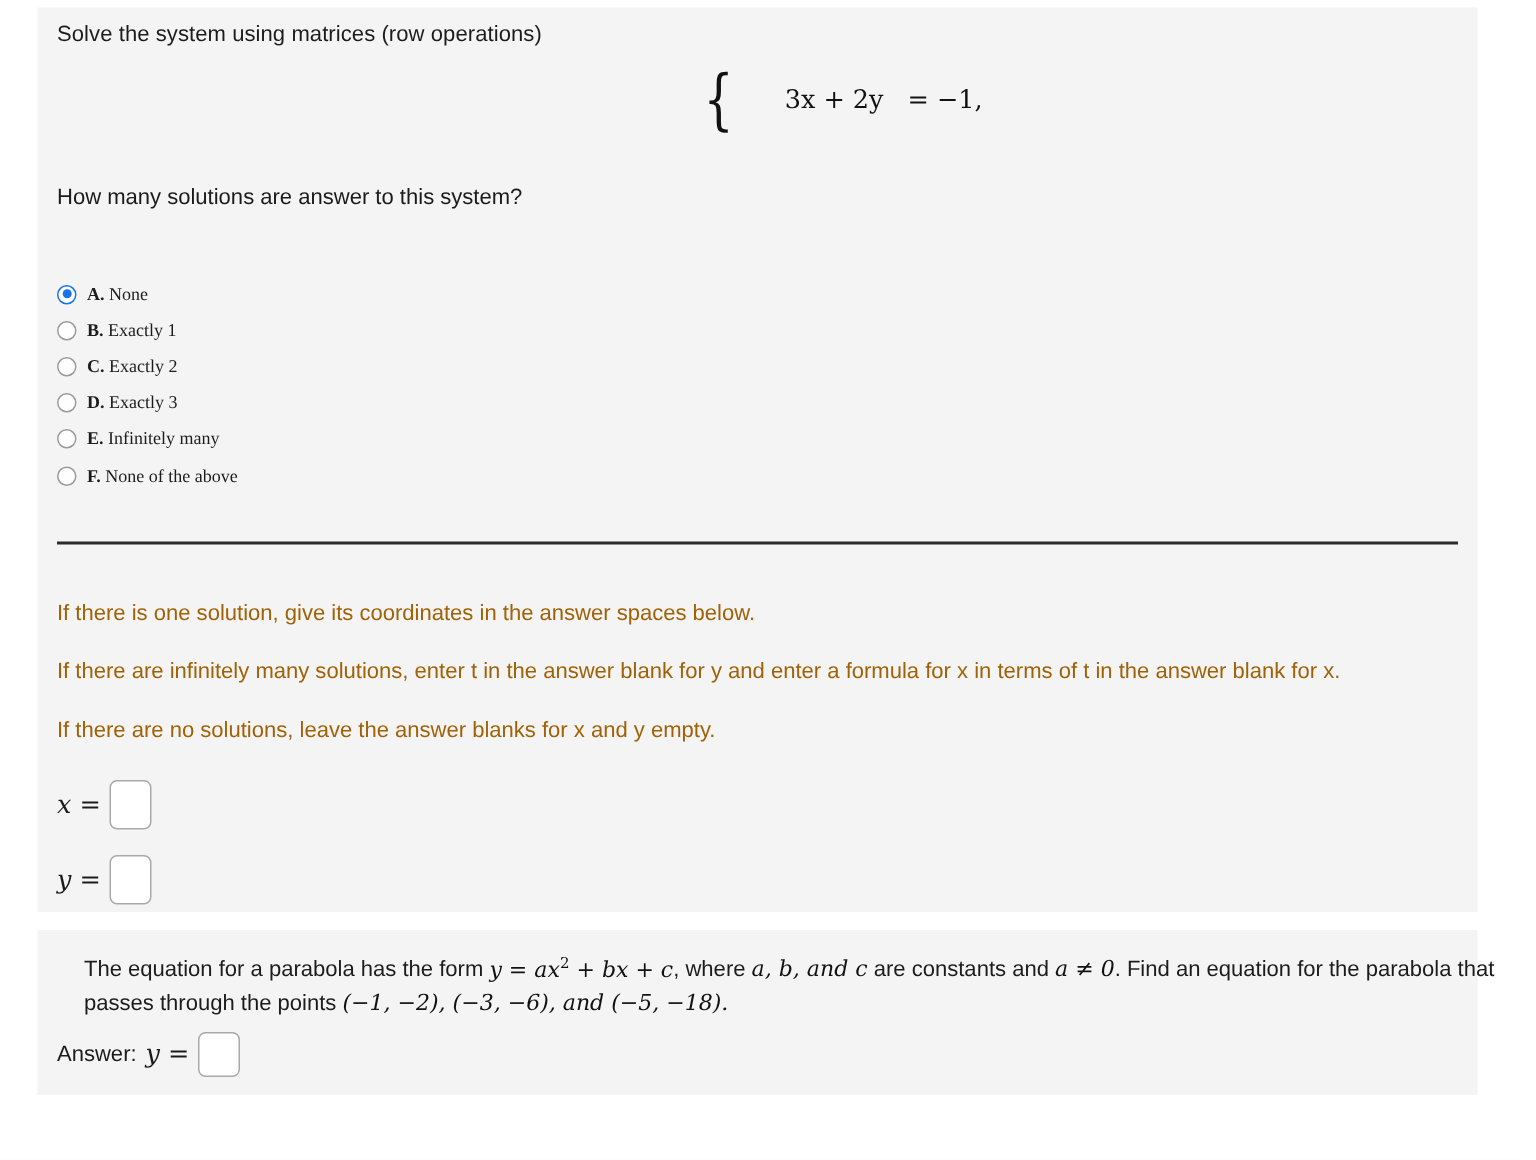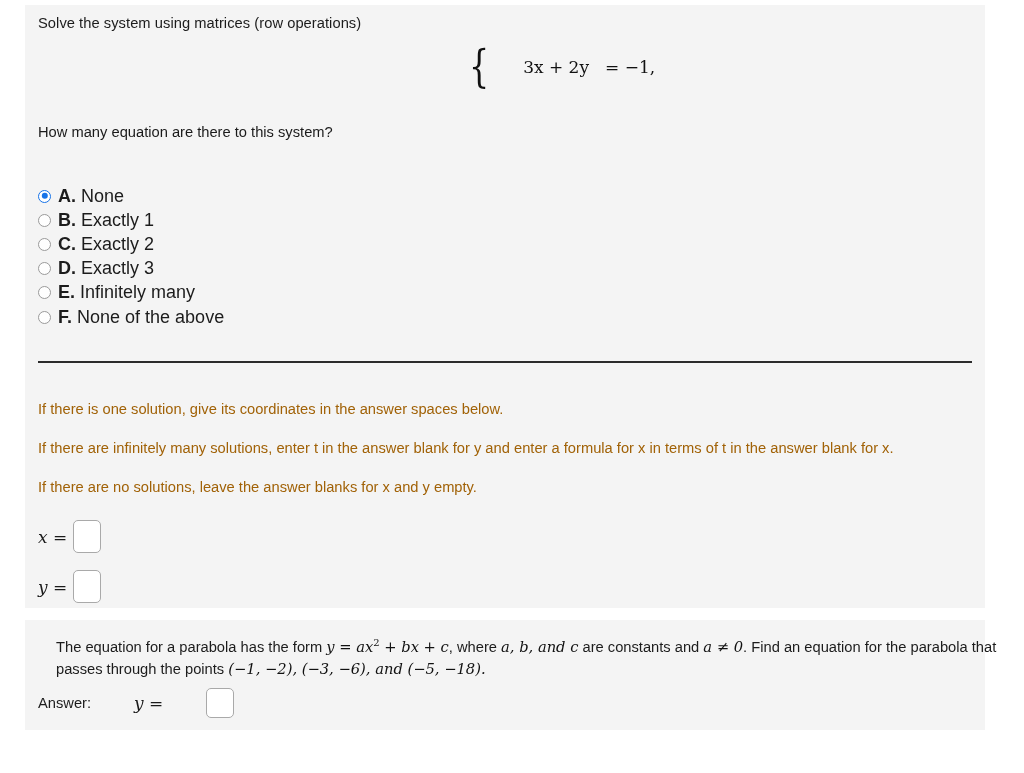--- a/index.html
+++ b/index.html
@@ -121,23 +121,24 @@
     position: absolute;
     left: 50%;
     top: 50%;
     width: 6.4px;
     height: 6.4px;
     border-radius: 50%;
     background: #1673e8;
     transform: translate(-50%, -50%);
   }
   .choice-label {
-    font-size: 18px;
+    font-size: 12px;
     color: #1c1c1c;
     white-space: nowrap;
+    font-family: Liberation Serif, serif;
   }
   .choice-label b { font-weight: 700; }
 
   .divider {
     position: absolute;
     left: 13px;
     top: 356px;
     width: 934px;
     height: 0;
     border-top: 2px solid #2b2b2b;
@@ -194,21 +195,20 @@
     line-height: 22px;
     color: #1c1c1c;
     margin-left: 18px;
   }
   .para-answer {
     position: absolute;
     left: 13px;
     top: 68px;
     display: flex;
     align-items: center;
-    gap: 37px;
   }
   .para-answer .lbl {
     font-size: 14.7px;
     color: #1c1c1c;
     margin-right: 6px;
   }
   sup.exp {
     font-size: 0.68em;
     vertical-align: super;
     font-style: normal;
@@ -227,21 +227,21 @@
     <div class="system math">
       <span class="brace">{</span>
       <div class="eqrows">
         <div class="eqrow">
           <span class="lhs">3x + 2y</span>
           <span class="rhs">= −1,</span>
         </div>
       </div>
     </div>
 
-    <div class="question">How many equation are there to this system?</div>
+    <div class="question">How many solutions are answer to this system?</div>
 
     <div class="choices">
 
       <label class="choice">
         <span class="radio selected"></span>
         <span class="choice-label"><b>A.</b>&nbsp;<span>None</span></span>
       </label>
 
       <label class="choice">
         <span class="radio"></span>

